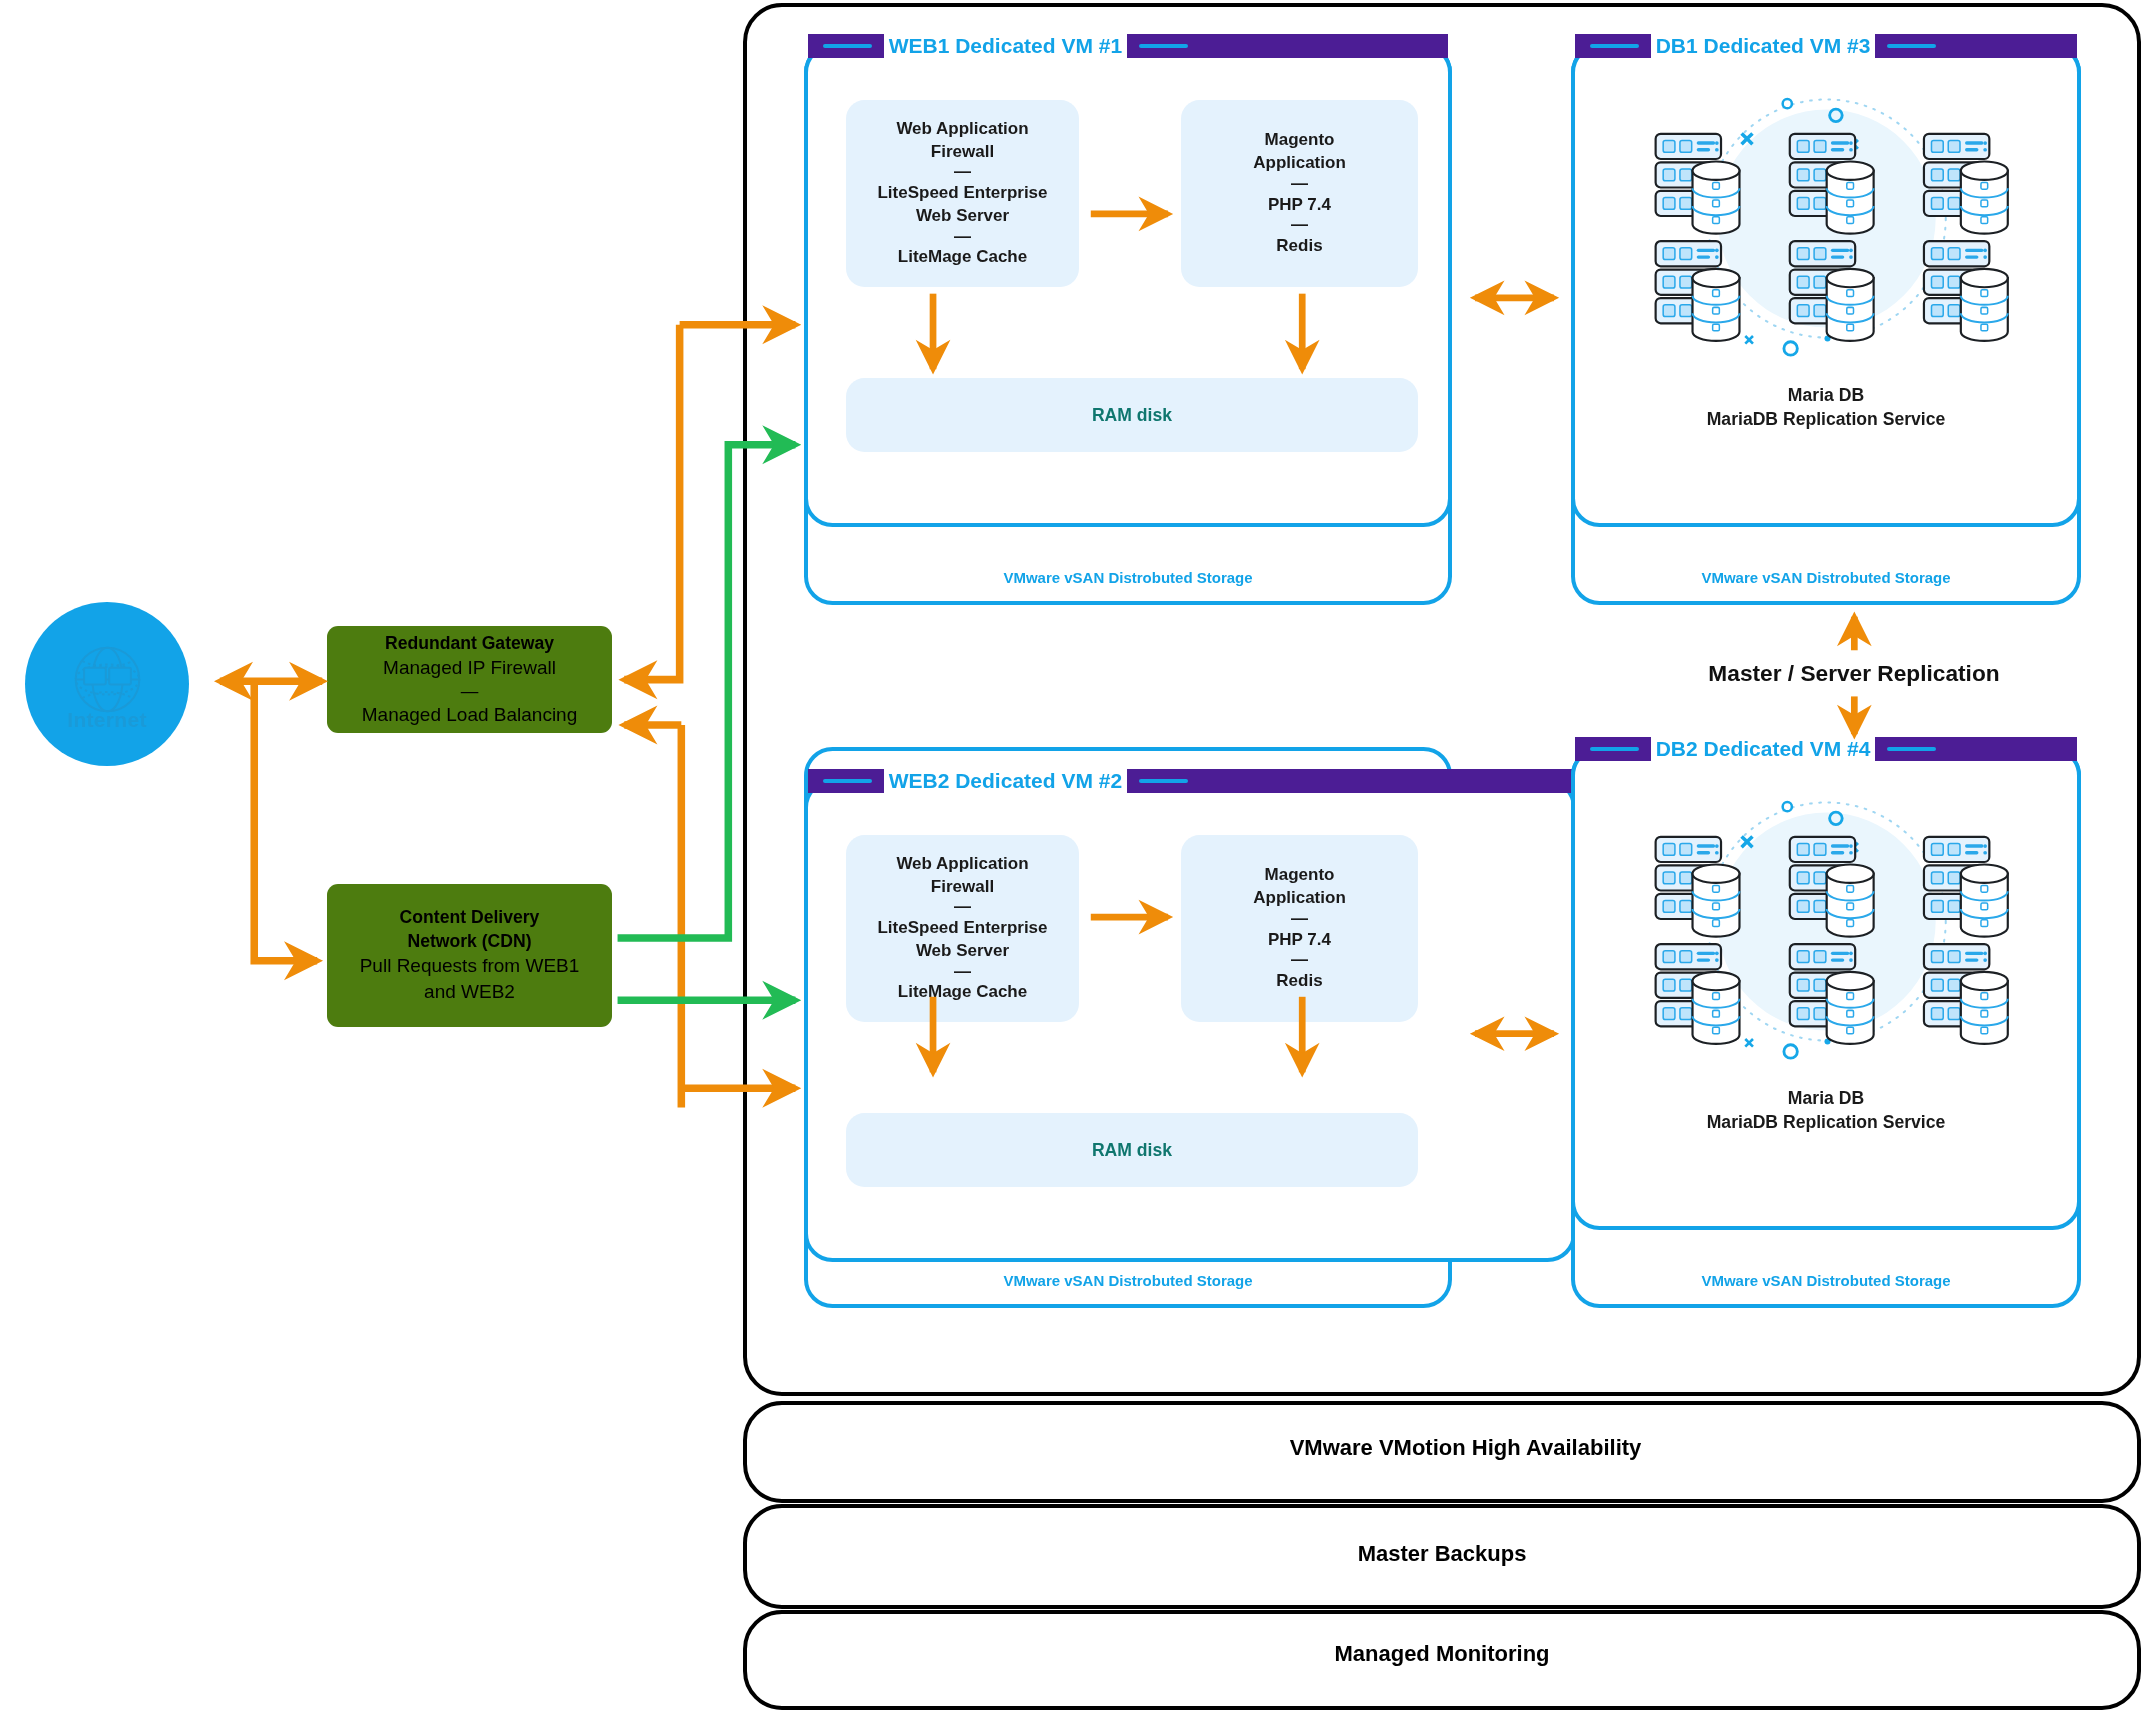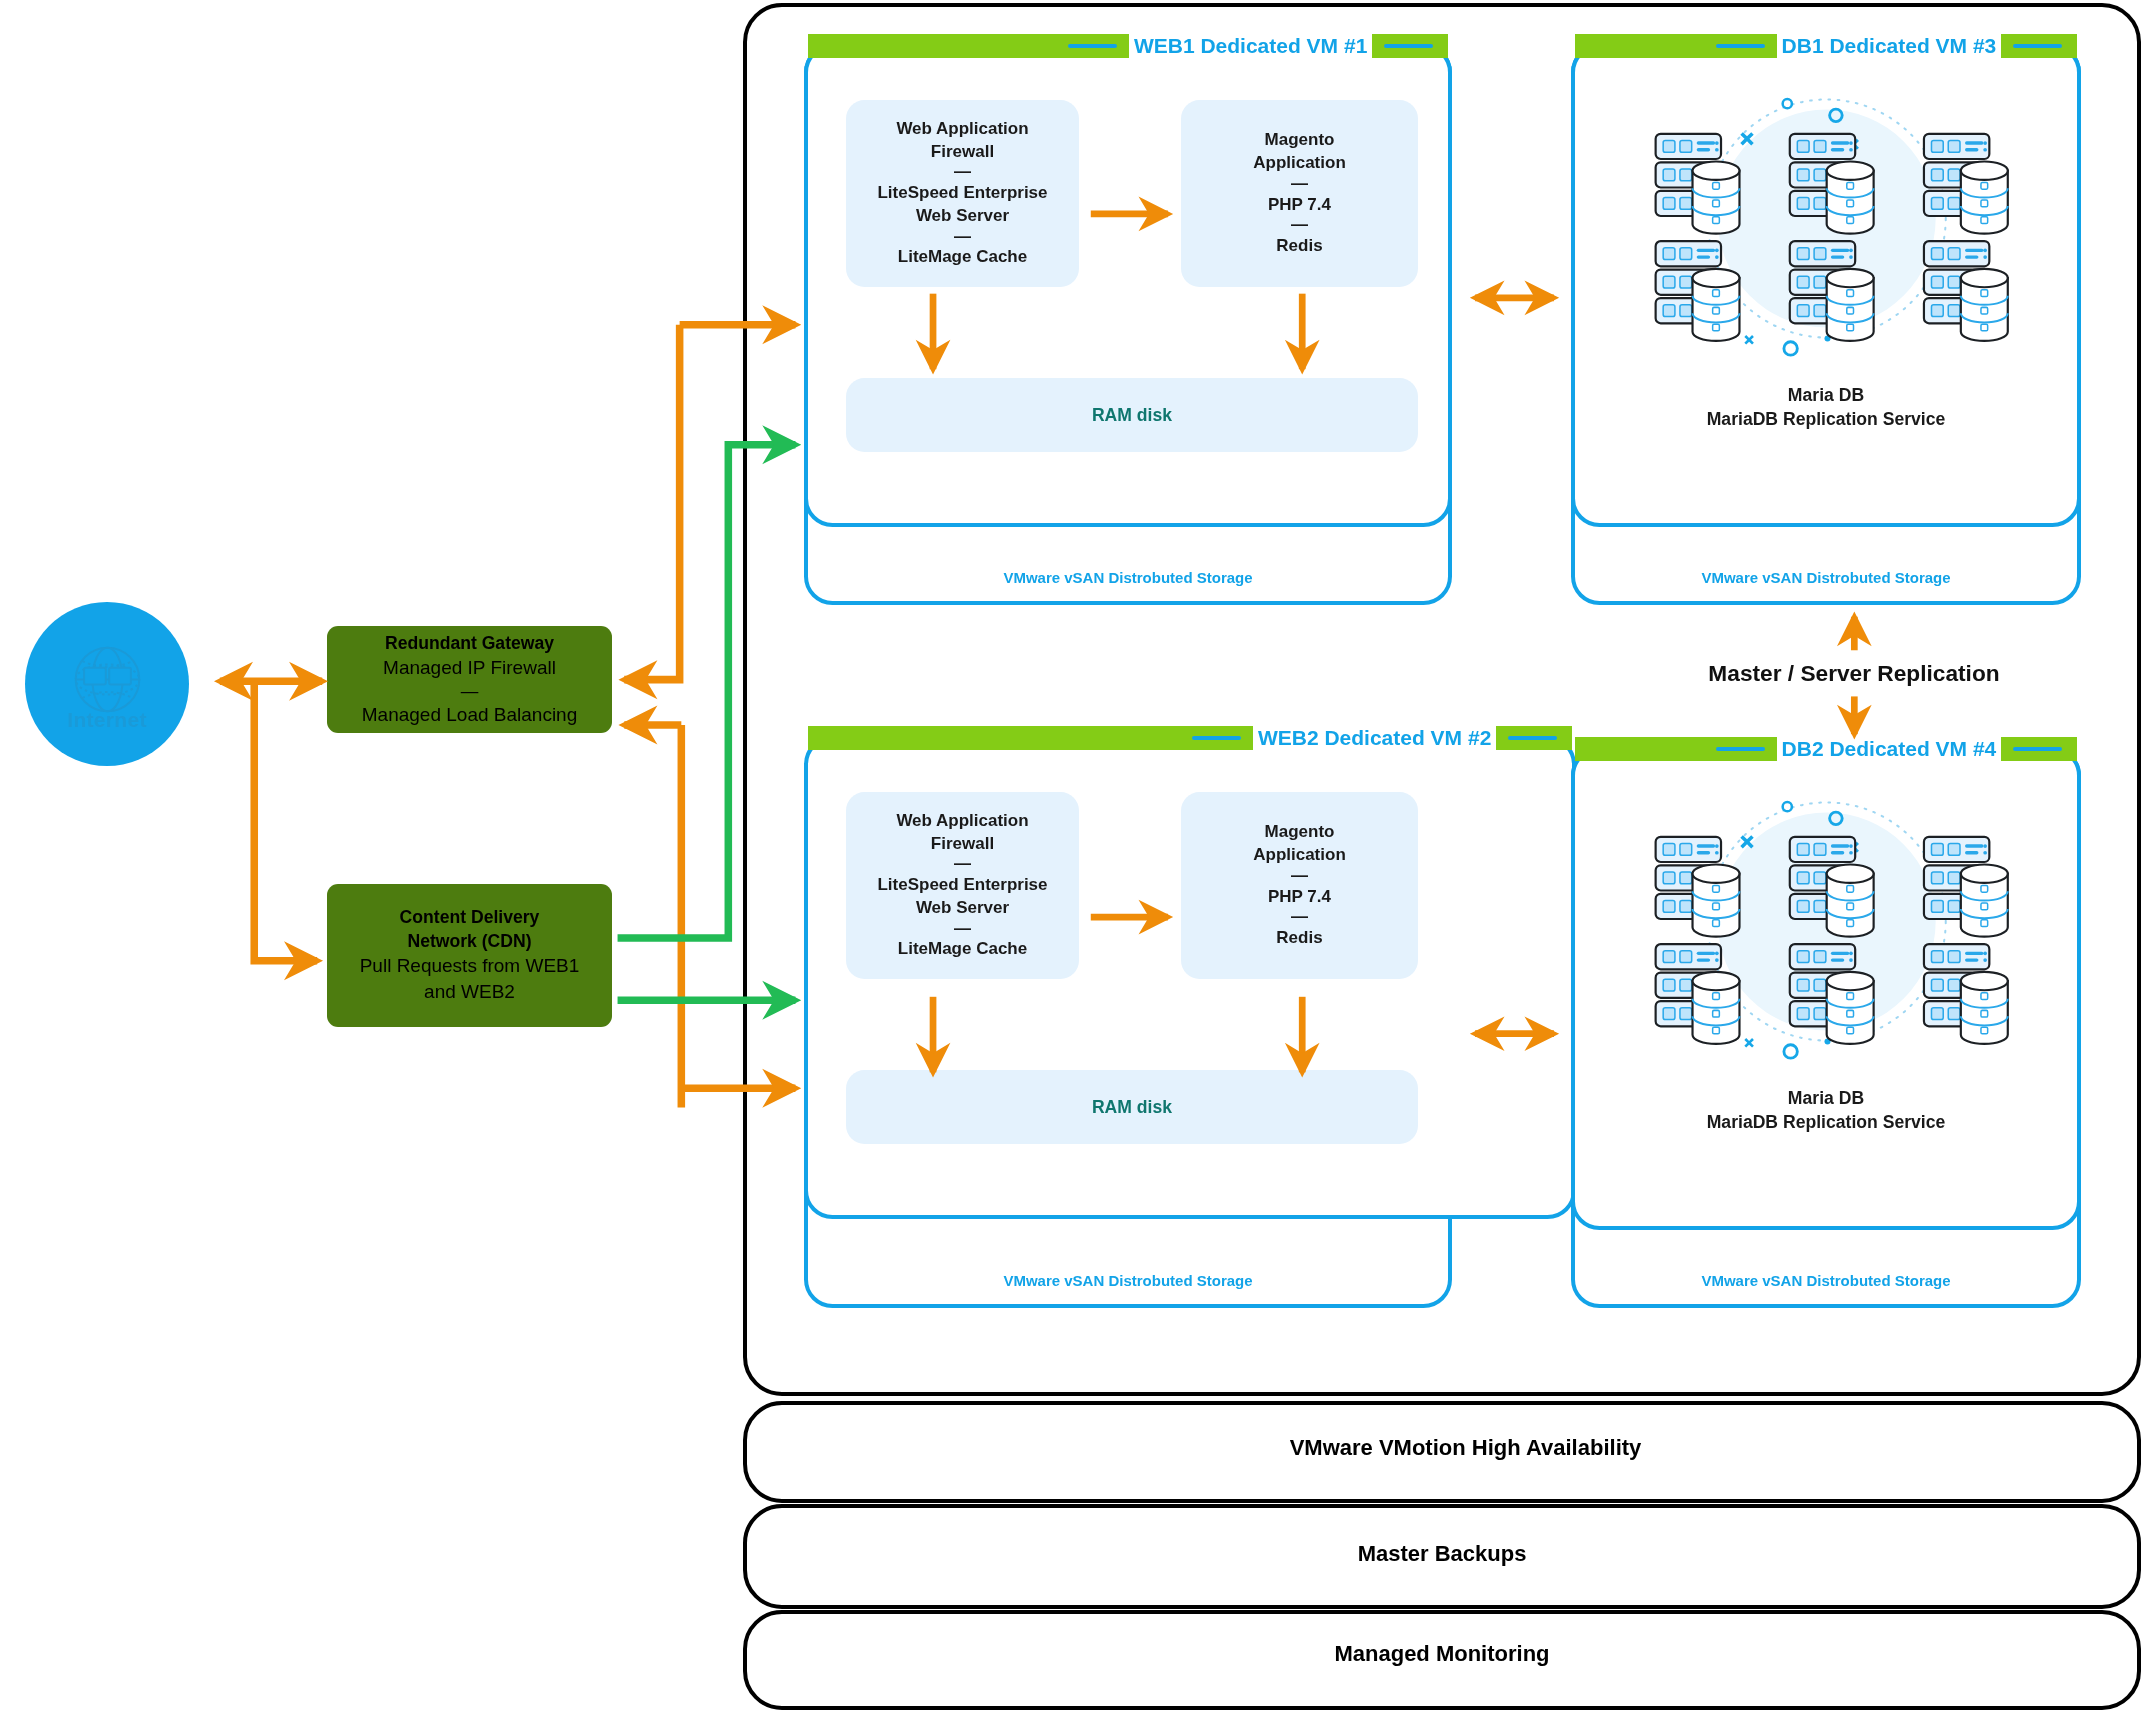--- a/index.html
+++ b/index.html
@@ -107,26 +107,26 @@
     box-sizing:border-box;
   }
   .vm-title{
     position:absolute;
     top:-14.3px;
     left:0; right:0;
     text-align:center;
     font-size:21px;
     font-weight:700;
     color:#12a3e8;
-    background:#84cc16;
+    background:#4c1d95;
     padding:0 15px;
     white-space:nowrap;
     display:flex;
     align-items:center;
-    justify-content:flex-end;
+    justify-content:flex-start;
     gap:11.7px;
   }
   .vm-title .dash{
     display:block;
     width:49px;
     height:4.2px;
     background:#12a3e8;
     border-radius:2.5px;
   }
   .vm-title .ttxt{background:#fff;padding:0 5px;}
@@ -246,21 +246,21 @@
     </div>
 
     <div class="abs lpanel" style="left:38px;top:330px;width:572px;height:74px;">
       <div class="ram-label">RAM disk</div>
     </div>
   </div>
 
   <div class="abs vsan-shell" style="left:804px;top:747px;width:648px;height:561px;">
     <div class="vsan-label">VMware vSAN Distrobuted Storage</div>
   </div>
-  <div class="abs vm-card" style="left:804px;top:736px;width:772px;height:483px;">
+  <div class="abs vm-card" style="left:804px;top:779px;width:772px;height:483px;">
     <div class="vm-title">
       <span class="dash"></span>
       <span class="ttxt">WEB2 Dedicated VM #2</span>
       <span class="dash"></span>
     </div>
 
     <div class="abs lpanel" style="left:38px;top:52px;width:233px;height:187px;">
       <div>
         <div class="lp-strong">Web Application</div>
         <div class="lp-strong">Firewall</div>

